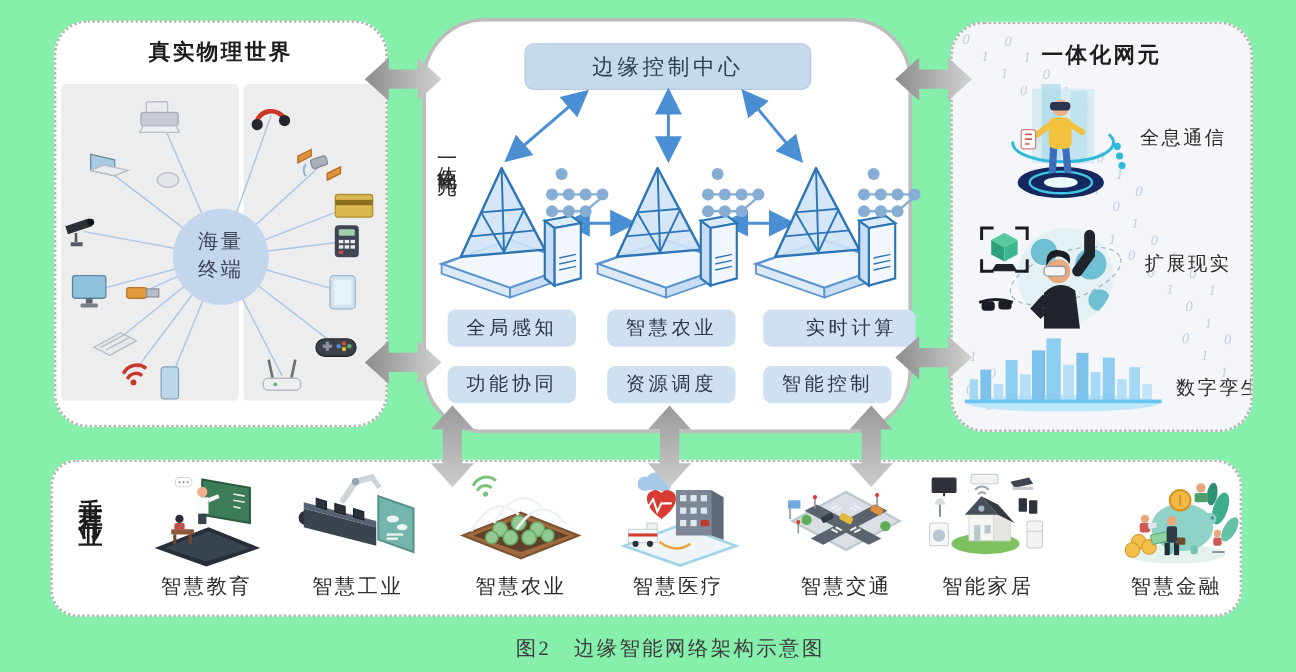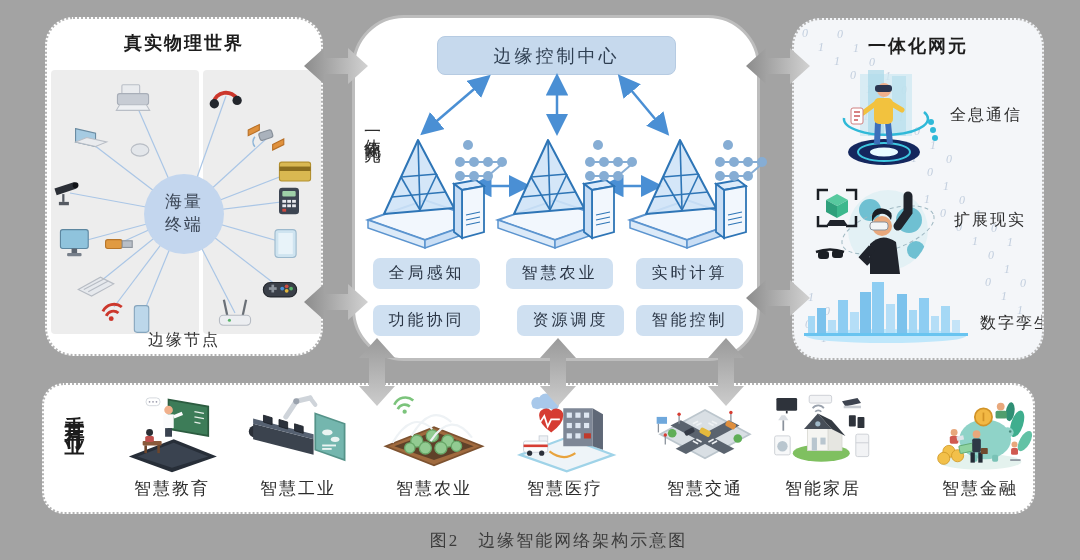--- a/index.html
+++ b/index.html
@@ -1,16 +1,16 @@
 <!DOCTYPE html>
 <html><head>
 <meta charset="utf-8">
 <style>
   html,body{margin:0;padding:0;background:#fff;}
-  .stage{position:relative;width:1080px;height:560px;background:#a3a3a3;overflow:hidden;
+  .stage{position:relative;width:1080px;height:560px;background:#86efac;overflow:hidden;
          font-family:"Liberation Serif","DejaVu Serif",serif;color:#333;}
   .panel{position:absolute;box-sizing:border-box;background:#fff;}
   .dotted{border:2px dotted #b3b3b3;border-radius:28px;}
   .left-panel{left:45px;top:17px;width:278px;height:339px;}
   .center-panel{left:352px;top:15px;width:408px;height:346px;border:3px solid #bdbdbd;border-radius:52px;}
   .right-panel{left:792px;top:18px;width:252px;height:342px;background:#f4f6f9;overflow:hidden;}
   .bottom-panel{left:42px;top:383px;width:993px;height:131px;border-radius:22px;}
   .panel-title{position:absolute;top:12px;left:0;right:0;text-align:center;
                font-weight:bold;font-size:18px;color:#1d1d1d;letter-spacing:2px;}
   .innerbg{position:absolute;background:#ededed;border-radius:4px;}
@@ -23,43 +23,42 @@
   .dev{position:absolute;width:40px;height:34px;}
   .dev svg{width:40px;height:34px;display:block;}
   .overlay{position:absolute;left:0;top:0;pointer-events:none;}
   .vlabel{position:absolute;writing-mode:vertical-rl;text-orientation:upright;
           font-size:17px;color:#2c2c2c;letter-spacing:3px;}
   .ctrl-box{position:absolute;left:82px;top:18px;width:237px;height:37px;background:#c6d9ed;
             border:1px solid #b6cbe2;border-radius:8px;display:flex;align-items:center;justify-content:center;
             font-size:18px;color:#2f3f52;letter-spacing:3px;}
   .cap{position:absolute;width:107px;height:31px;background:#cfe0f1;border-radius:7px;
        display:flex;align-items:center;justify-content:center;font-size:16px;color:#2b3646;letter-spacing:3px;}
-  .cap1{left:18px;top:240px;}.cap2{left:151px;top:240px;}.cap3{left:281px;top:240px;}
-  .cap4{left:18px;top:287px;}.cap5{left:162px;top:287px;}.cap6{left:281px;top:287px;}
+  .cap1{left:18px;top:240px;}.cap2{left:151px;top:240px;}.cap3{left:281px;top:240px;padding-left:20px;}
+  .cap4{left:18px;top:287px;}.cap5{left:151px;top:287px;}.cap6{left:281px;top:287px;}
   .r-title{position:absolute;top:14px;left:0;right:0;text-align:center;font-weight:bold;font-size:18px;color:#1d1d1d;letter-spacing:2px;}
   .r-illu{position:absolute;}
   .r-item-label{position:absolute;width:96px;font-size:16px;color:#2c2c2c;letter-spacing:2px;}
   .bdigit{position:absolute;font-size:12px;font-style:italic;color:#c2cede;font-family:"Liberation Serif",serif;}
   .b-vlabel{position:absolute;left:18px;top:14px;writing-mode:vertical-rl;text-orientation:upright;
             font-weight:bold;font-size:20px;color:#1d1d1d;letter-spacing:7px;}
   .industry{position:absolute;top:6px;width:116px;height:122px;display:flex;flex-direction:column;align-items:center;}
   .industry svg{width:106px;height:82px;display:block;}
   .industry .ind-label{margin-top:4px;font-size:17px;color:#2c2c2c;letter-spacing:2px;white-space:nowrap;}
   .caption{position:absolute;top:529px;left:0;right:0;text-align:center;font-size:17px;color:#3c3c3c;letter-spacing:2px;margin-left:37px;}
 </style>
 </head>
 <body>
 
 <div class="stage">
 
   <div class="panel dotted left-panel">
     <div class="innerbg ibg1"></div>
     <div class="innerbg ibg2"></div>
     <div class="panel-title">真实物理世界</div>
-    <div class="edge-label">边缘节点</div>
   </div>
 
   <div class="panel center-panel">
     <div class="ctrl-box">边缘控制中心</div>
     <div class="vlabel" style="left:6px;top:104px;">一体化网元</div>
     <div class="cap cap1">全局感知</div>
     <div class="cap cap2">智慧农业</div>
     <div class="cap cap3">实时计算</div>
     <div class="cap cap4">功能协同</div>
     <div class="cap cap5">资源调度</div>

